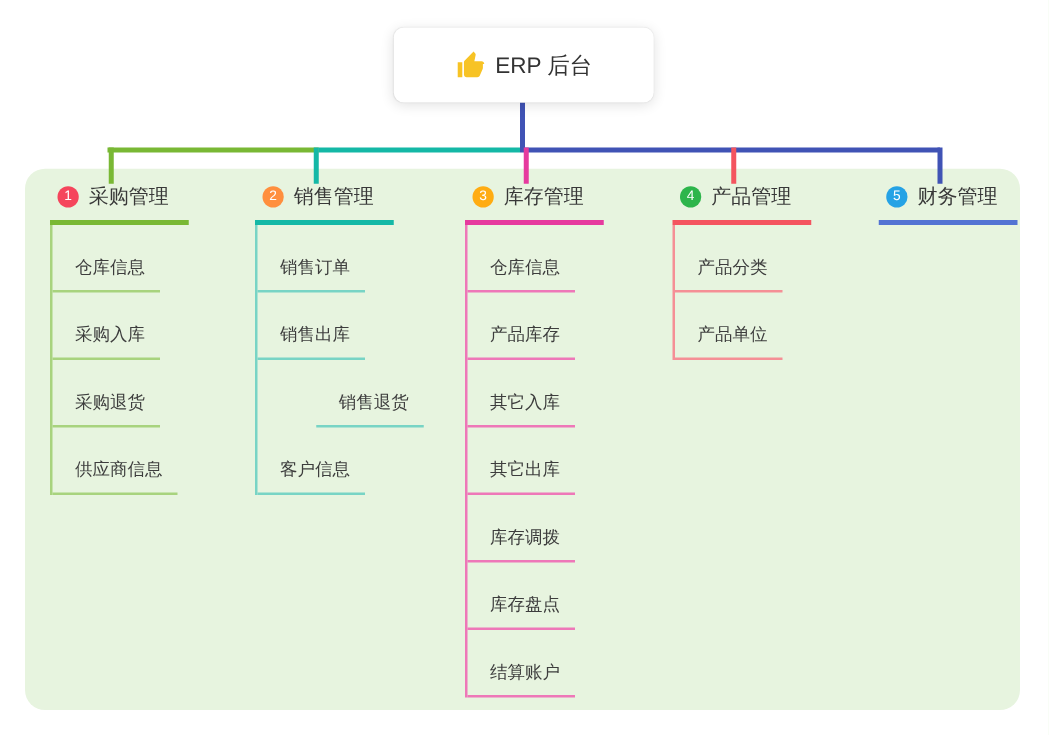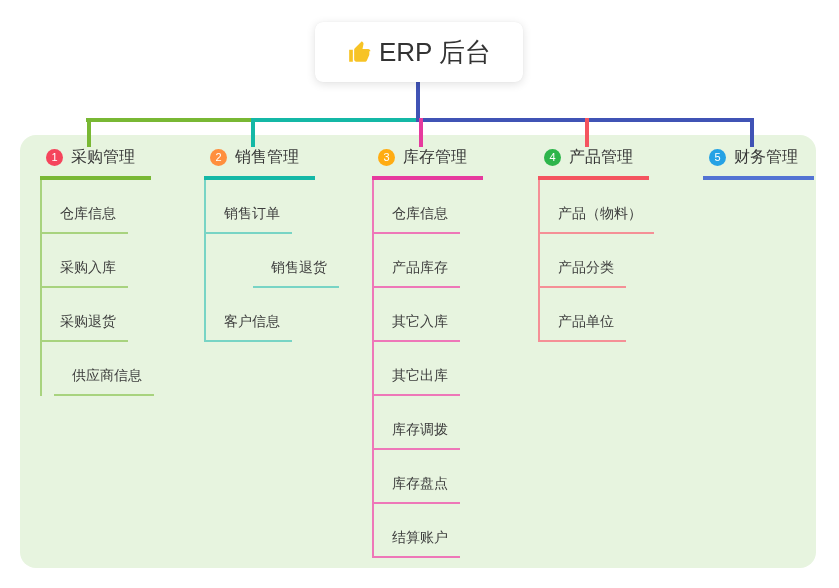--- a/index.html
+++ b/index.html
@@ -23,21 +23,21 @@
     position: absolute;
     left: 315px; top: 22px;
     width: 208px; height: 60px;
     background: #ffffff;
     border-radius: 8px;
     box-shadow: 0 2px 10px rgba(0,0,0,0.12), 0 0 1px rgba(0,0,0,0.08);
     display: flex;
     align-items: center;
     justify-content: center;
     gap: 6px;
-    font-size: 26px;
+    font-size: 18px;
     color: #333333;
     z-index: 3;
   }
   .root-card .thumb { width: 26px; height: 26px; flex: 0 0 auto; }
   
   .line { position: absolute; z-index: 1; }
   .trunk { left: 416px; top: 82px; width: 4px; height: 38px; }
   .bus-seg { top: 118px; height: 4px; }
   .drop { top: 118px; width: 4px; height: 29px; }
   
@@ -113,30 +113,31 @@
 <div id="branches">
     <div class="branch" style="left: 40px;">
       <div class="branch-header" style="border-bottom-color: rgb(121, 184, 52);">
         <span class="num-badge" style="background: rgb(245, 69, 92);">1</span>
         <span>采购管理</span>
       </div>
       <div class="branch-items" style="border-left-color: rgb(168, 211, 126);">
         <div class="sub-item" style="border-bottom-color: rgb(168, 211, 126);">仓库信息</div>
         <div class="sub-item" style="border-bottom-color: rgb(168, 211, 126);">采购入库</div>
         <div class="sub-item" style="border-bottom-color: rgb(168, 211, 126);">采购退货</div>
-        <div class="sub-item" style="border-bottom-color: rgb(168, 211, 126); margin-left: 12px;">供应商信息</div>
+        <div class="sub-item" style="border-bottom-color: rgb(168, 211, 126);">供应商信息</div>
       </div>
     </div>
     <div class="branch" style="left: 204px;">
       <div class="branch-header" style="border-bottom-color: rgb(20, 184, 166);">
         <span class="num-badge" style="background: rgb(255, 143, 62);">2</span>
         <span>销售管理</span>
       </div>
       <div class="branch-items" style="border-left-color: rgb(120, 212, 197);">
         <div class="sub-item" style="border-bottom-color: rgb(120, 212, 197);">销售订单</div>
+        <div class="sub-item" style="border-bottom-color: rgb(120, 212, 197);">销售出库</div>
         <div class="sub-item" style="border-bottom-color: rgb(120, 212, 197); margin-left: 47px;">销售退货</div>
         <div class="sub-item" style="border-bottom-color: rgb(120, 212, 197);">客户信息</div>
       </div>
     </div>
     <div class="branch" style="left: 372px;">
       <div class="branch-header" style="border-bottom-color: rgb(230, 58, 158);">
         <span class="num-badge" style="background: rgb(255, 172, 18);">3</span>
         <span>库存管理</span>
       </div>
       <div class="branch-items" style="border-left-color: rgb(238, 119, 184);">
@@ -148,21 +149,20 @@
         <div class="sub-item" style="border-bottom-color: rgb(238, 119, 184);">库存盘点</div>
         <div class="sub-item" style="border-bottom-color: rgb(238, 119, 184);">结算账户</div>
       </div>
     </div>
     <div class="branch" style="left: 538px;">
       <div class="branch-header" style="border-bottom-color: rgb(244, 84, 95);">
         <span class="num-badge" style="background: rgb(45, 181, 75);">4</span>
         <span>产品管理</span>
       </div>
       <div class="branch-items" style="border-left-color: rgb(245, 143, 150);">
-        <div class="sub-item" style="border-bottom-color: rgb(245, 143, 150);">产品（物料）</div>
         <div class="sub-item" style="border-bottom-color: rgb(245, 143, 150);">产品分类</div>
         <div class="sub-item" style="border-bottom-color: rgb(245, 143, 150);">产品单位</div>
       </div>
     </div>
     <div class="branch" style="left: 703px;">
       <div class="branch-header" style="border-bottom-color: rgb(83, 115, 211);">
         <span class="num-badge" style="background: rgb(37, 162, 229);">5</span>
         <span>财务管理</span>
       </div>
     </div>

